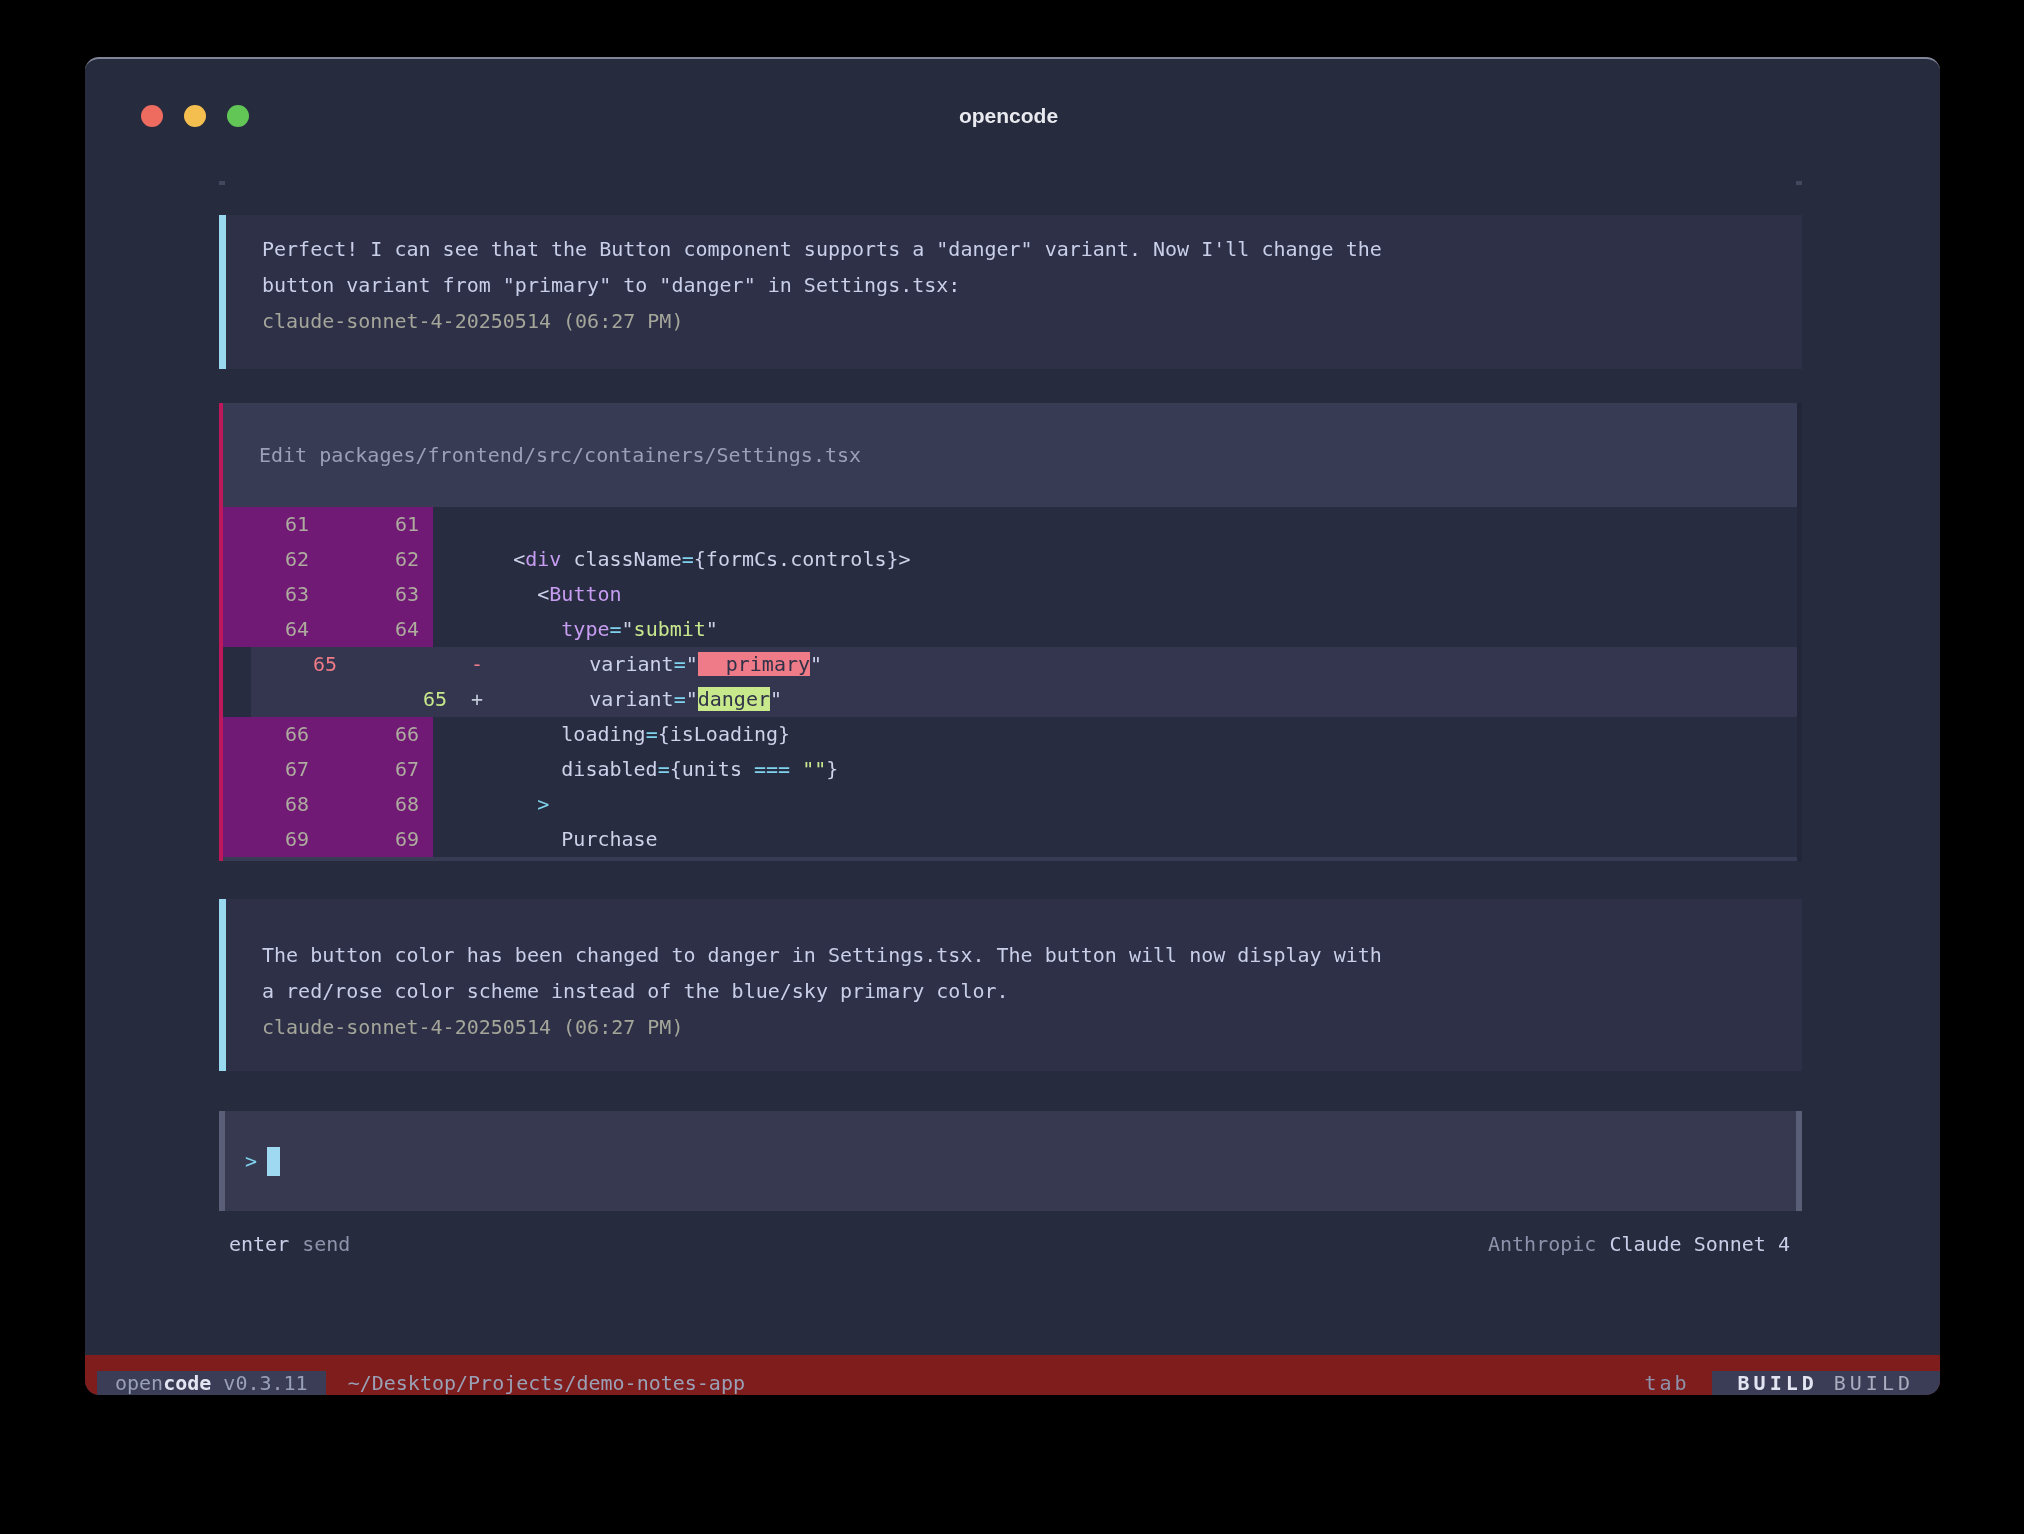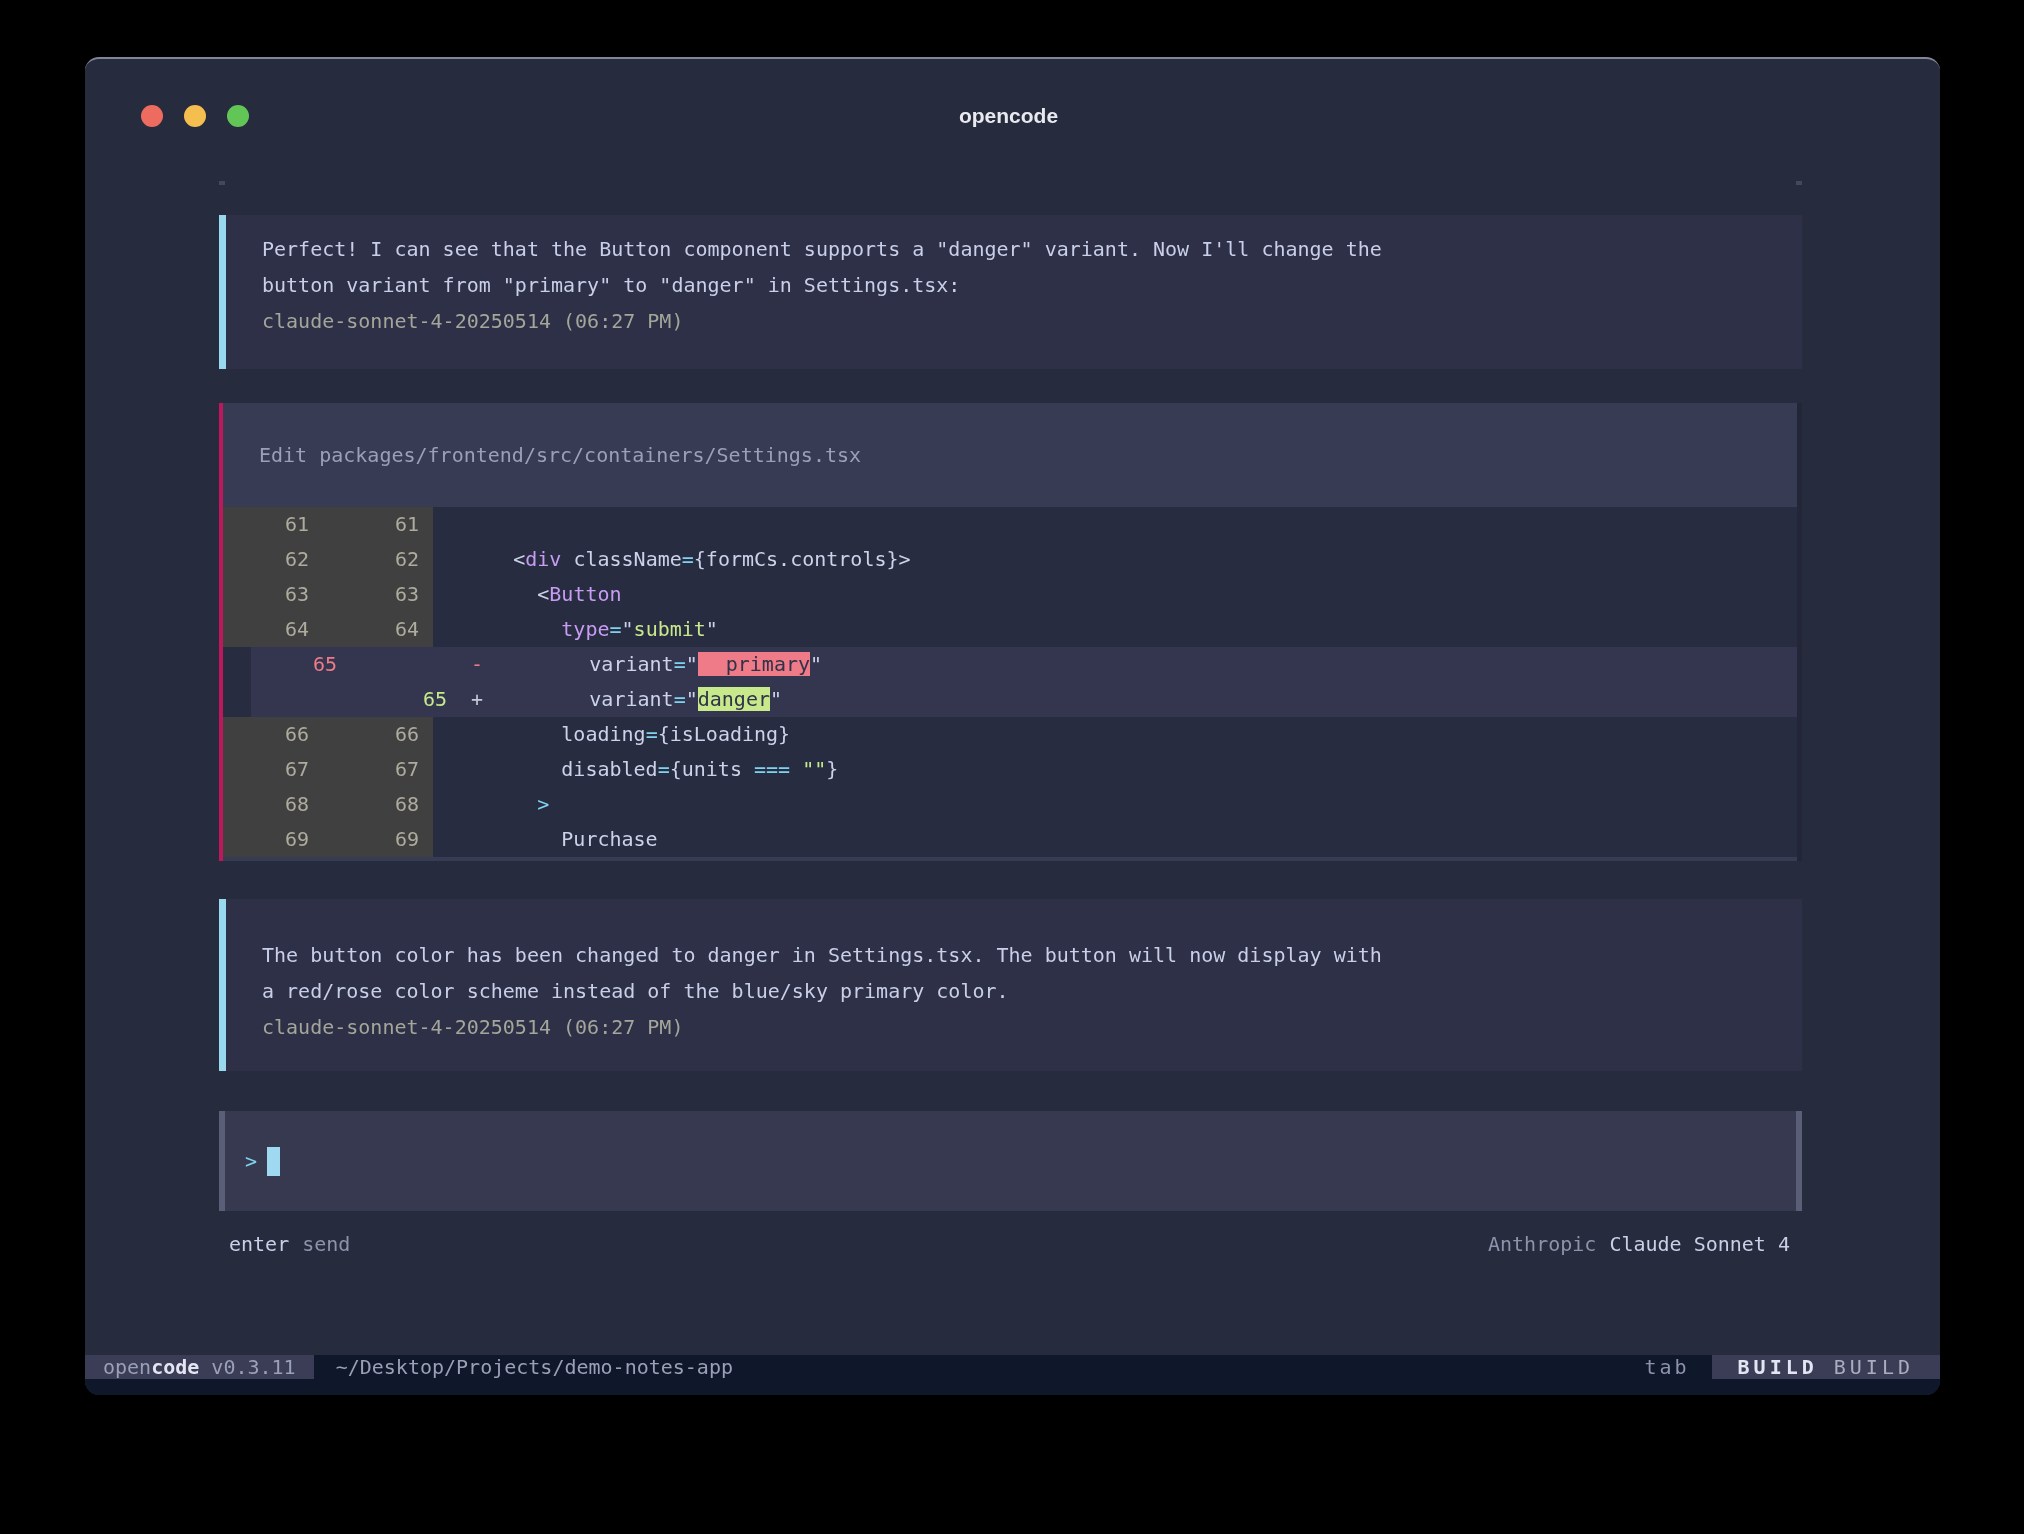--- a/index.html
+++ b/index.html
@@ -55,21 +55,21 @@
     border-left:4px solid #be185d; border-right:5px solid #232538;
     padding-bottom:4px;
   }
   .diff-header { height:104px; display:flex; align-items:center; padding-left:36px; color:#9ba0b8; }
   .diff-table { background:#282c40; }
   .drow { display:flex; height:35px; line-height:35px; }
   .g-old { flex:0 0 100px; text-align:right; padding-right:14px; }
   .g-new { flex:0 0 110px; text-align:right; padding-right:14px; }
   .g-marker { flex:0 0 32px; text-align:center; }
   .d-code { flex:1 1 auto; white-space:pre; }
-  .drow.context .g-old, .drow.context .g-new { background:#404040; color:#aeac9e; }
+  .drow.context .g-old, .drow.context .g-new { background:#701a75; color:#aeac9e; }
   .drow.removed, .drow.added { background:#343650;margin-left:28px; }
   .drow.removed .g-old, .drow.removed .g-marker { color:#ee7b87; }
   .drow.added .g-new { color:#c7e98c; }
   .drow.added .g-marker { color:#c5cadb; }
   .tk-p { color:#ccd2ea; }
   .tk-t { color:#c79df2; }
   .tk-o { color:#7fd3ec; }
   .tk-s { color:#c8e88e; }
   .tk-d { background:#ee7b87; color:#2f3248;padding-left:28px; }
   .tk-a { background:#c7e98c; color:#2f3248; }
@@ -86,23 +86,23 @@
   
   .hints { margin-top:16px; display:flex; align-items:center; padding:0 12px 0 10px; line-height:34px; }
   .hint-key { color:#c9cfe8; }
   .hint-action { color:#8e92ab; margin-left:13px; }
   .hints-right { margin-left:auto; white-space:pre; }
   .hint-provider { color:#8e92ab; }
   .hint-model { color:#c9cfe8; margin-left:13px; }
 
   
   .statusbar {
-    margin-top:auto; flex:0 0 40px; height:40px; background:#0f172a;
-    display:flex; align-items:flex-start; border-radius:0 0 14px 14px; overflow:hidden;
-    color:#9aa0b6; white-space:pre;
+    margin-top:auto; flex:0 0 40px; height:40px; background:#7f1d1d;
+    display:flex; align-items:flex-end; border-radius:0 0 14px 14px; overflow:hidden;
+    color:#9aa0b6; white-space:pre;padding-left:12px;
   }
   .sb-seg { background:#3a3d55; display:flex; align-items:center; padding:0 18px; }
   .sb-open { color:#9aa0b6; }
   .sb-code { color:#e3e6f2; font-weight:700; }
   .sb-ver { margin-left:12px; }
   .sb-path { display:flex; align-items:center; margin-left:22px; color:#9aa0b6; }
   .sb-spacer { flex:1 1 auto; }
   .sb-tab { display:flex; align-items:center; color:#8e92ab; letter-spacing:3px; margin-right:22px; }
   .sb-mode { background:#3a3d55; display:flex; align-items:center; padding:0 26px; }
   .sb-mode-b { color:#e3e6f2; font-weight:700; letter-spacing:4px; }

